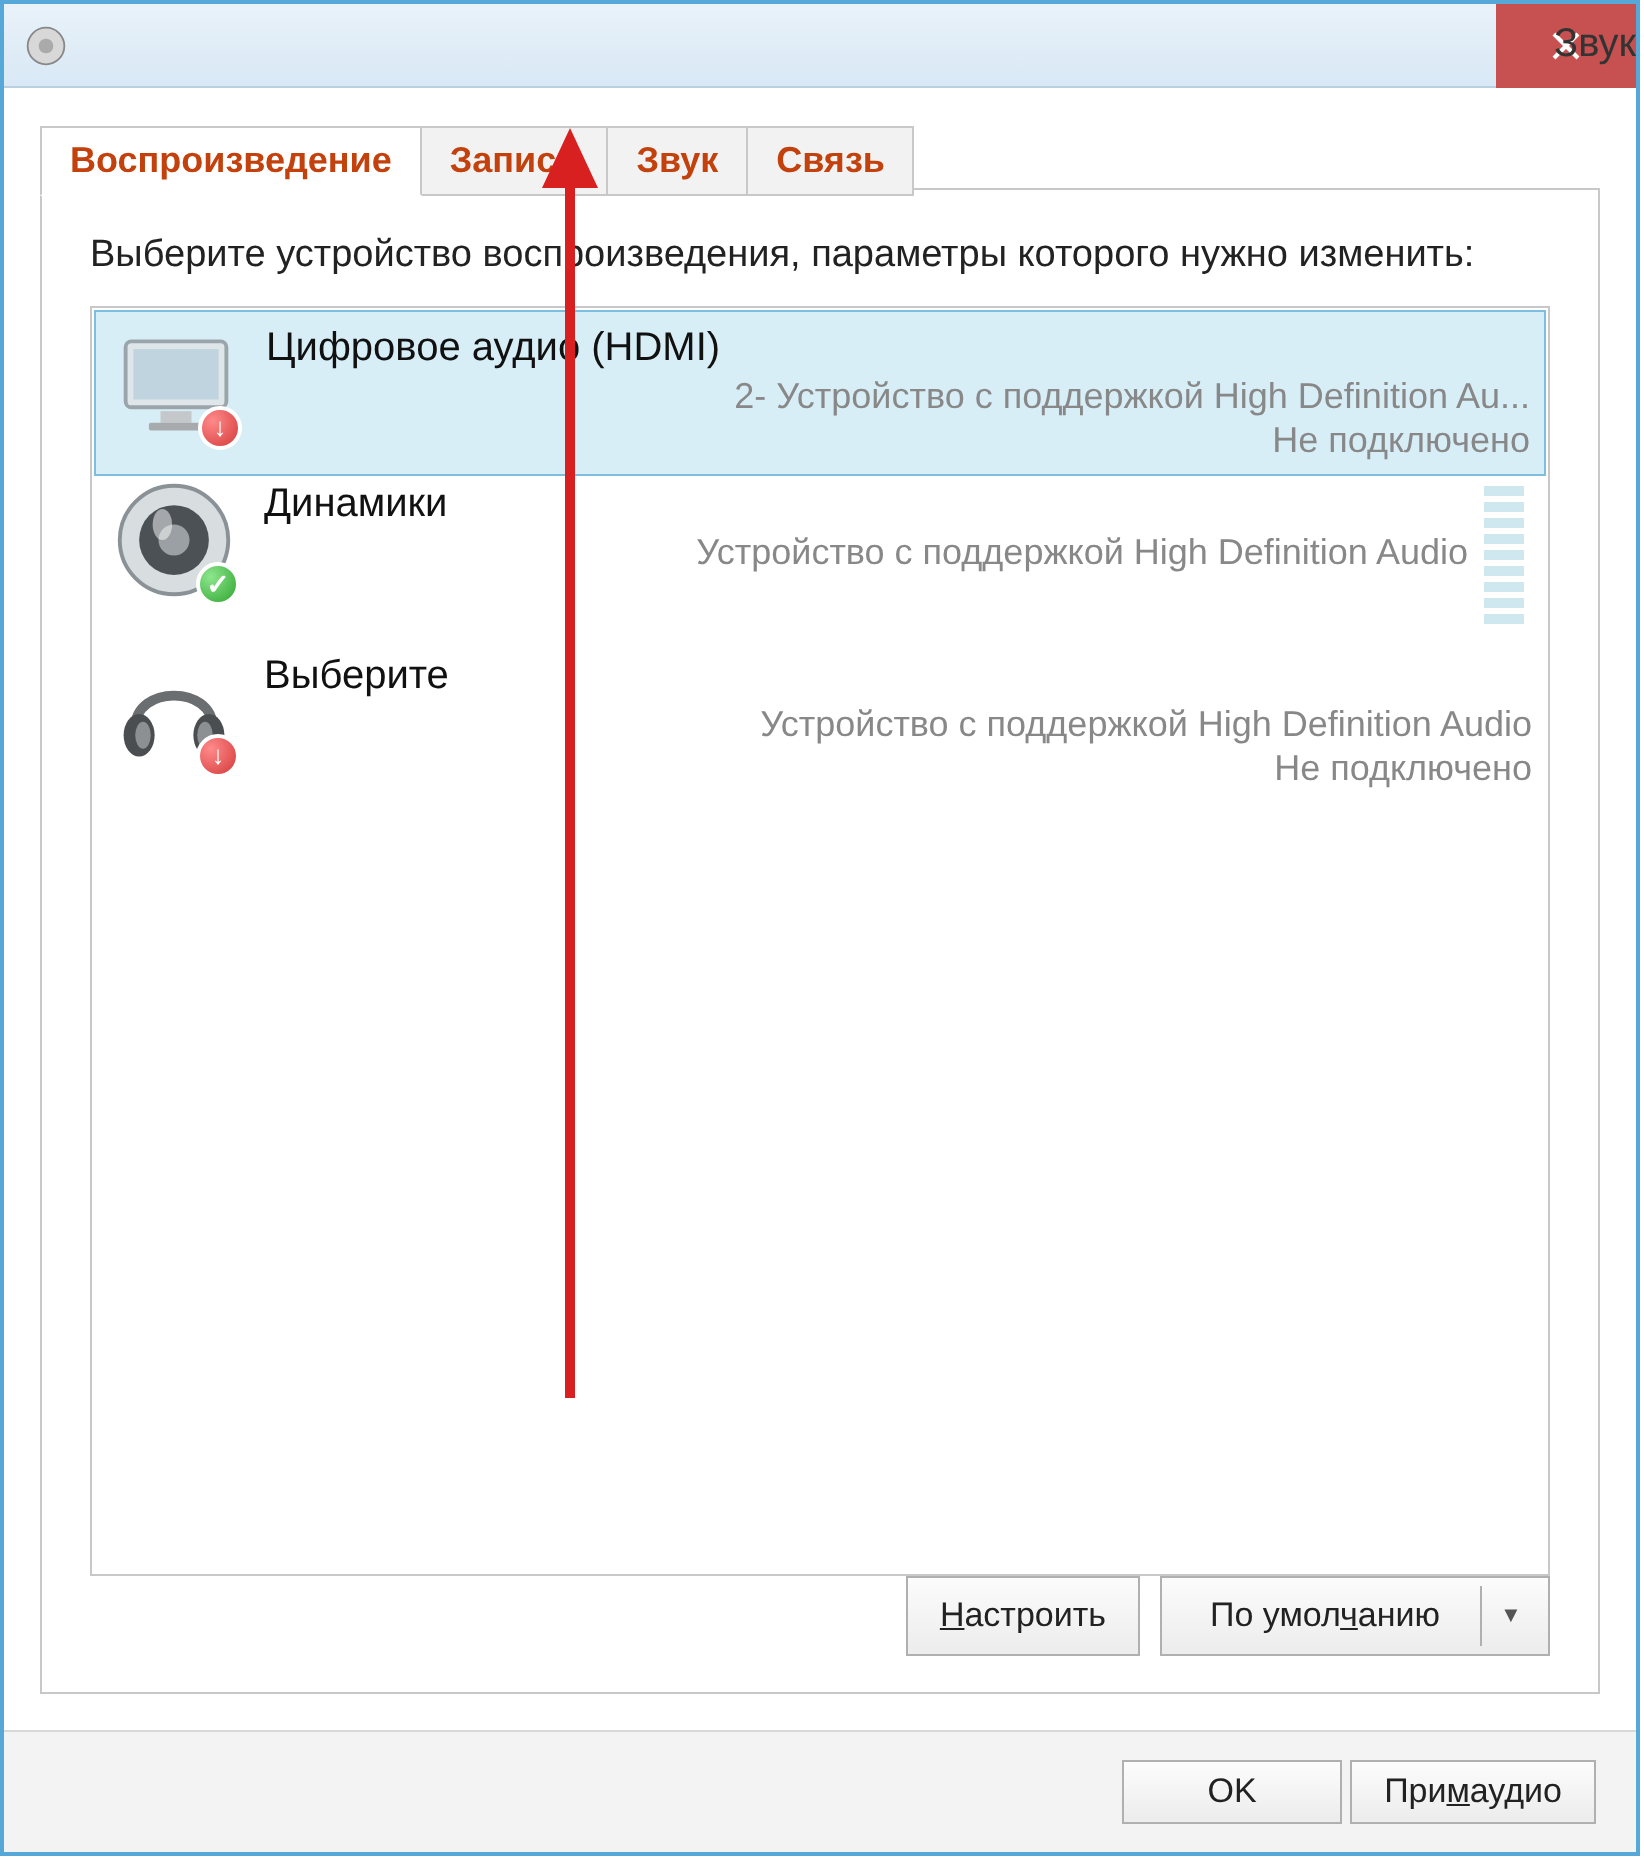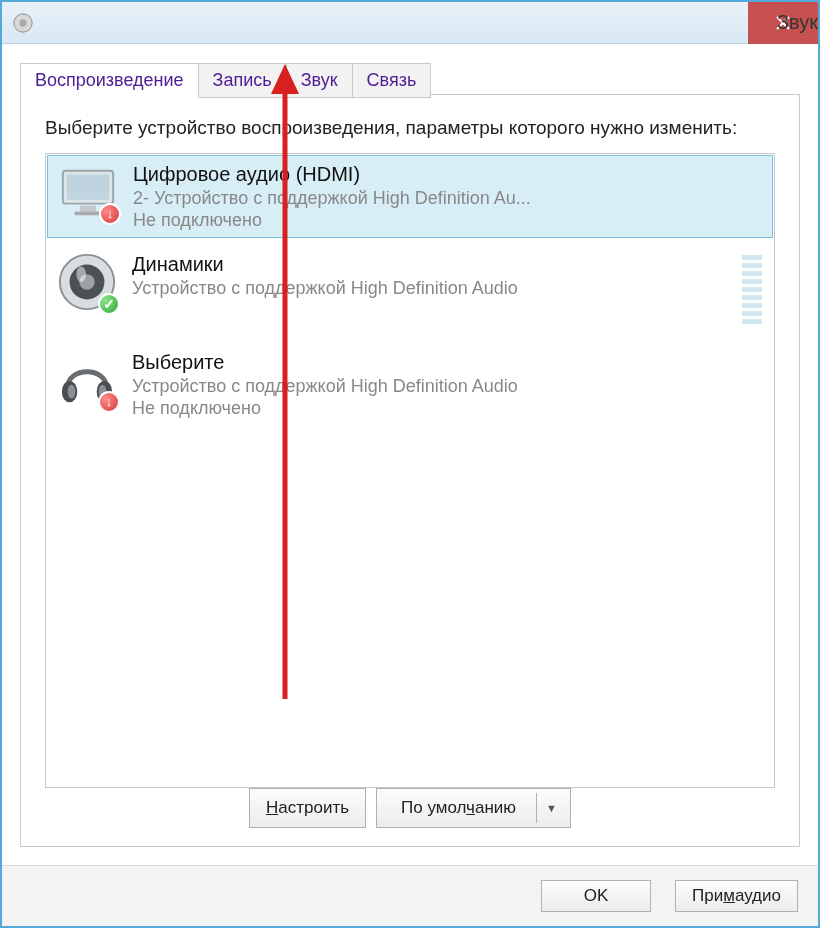--- a/index.html
+++ b/index.html
@@ -67,24 +67,25 @@
     position: absolute;
     top: -32px;
     left: -1px;
     display: flex;
   }
   .tab {
     border: 1px solid #c8c8c8;
     background: #f2f2f2;
     padding: 6px 14px;
     font-size: 18px;
-    color: #4c1d95;
+    color: #c2410c;
     margin-right: -1px;
     cursor: pointer;
     position: relative;
+    font-weight: bold;
   }
   .tab.active {
     background: #fff;
     border-bottom: 1px solid #fff;
     z-index: 2;
   }
   .tab-inner {
     padding: 20px 24px 18px 24px;
     height: 100%;
     display: flex;
@@ -99,21 +100,21 @@
   }
   .device-list {
     border: 1px solid #c8c8c8;
     flex: 1;
     overflow: hidden;
     position: relative;
     background: #fff;
   }
   .device-item {
     display: flex;
-    padding: 12px 8px 6px 6px;
+    padding: 0 8px 6px 6px;
     align-items: flex-start;
   }
   .device-item.selected {
     background: #d8eef7;
     border: 1px solid #7dbde0;
     margin: 1px;
     padding: 5px 7px 5px 5px;
   }
   .device-icon-wrap {
     position: relative;
@@ -129,20 +130,21 @@
   }
   .device-name {
     font-size: 20px;
     color: #111;
     margin-bottom: 1px;
   }
   .device-desc, .device-status {
     font-size: 18px;
     color: #888;
     line-height: 1.25;
+    text-align: right;
   }
   .level-meter {
     width: 20px;
     align-self: stretch;
     margin: 4px 4px 4px 8px;
     display: flex;
     flex-direction: column;
     justify-content: space-between;
   }
   .level-seg {
@@ -171,21 +173,21 @@
   }
   .badge.ok { background: radial-gradient(circle at 30% 30%, #8de68d, #2fa52f); }
   .badge.ok::after {
     content: "✓";
     color: #fff;
     font-size: 14px;
     font-weight: bold;
   }
   .bottom-row {
     display: flex;
-    justify-content: center;
+    justify-content: flex-end;
     gap: 10px;
   }
   .btn {
     border: 1px solid #b0b0b0;
     background: linear-gradient(to bottom, #fcfcfc, #ececec);
     font-size: 17px;
     color: #222;
     padding: 5px 16px;
     cursor: pointer;
     font-family: inherit;
@@ -205,21 +207,21 @@
     align-items: center;
     justify-content: center;
     font-size: 11px;
     color: #555;
   }
   .footer {
     border-top: 1px solid #d8d8d8;
     padding: 14px 20px;
     display: flex;
     justify-content: flex-end;
-    gap: 24px;
+    gap: 4px;
     background: #f3f3f3;
   }
   .footer .btn { min-width: 110px; }
   u.accel { text-decoration: underline; }
 
   .annotation-arrow {
     position: absolute;
     left: 263px;
     top: 20px;
     width: 40px;

